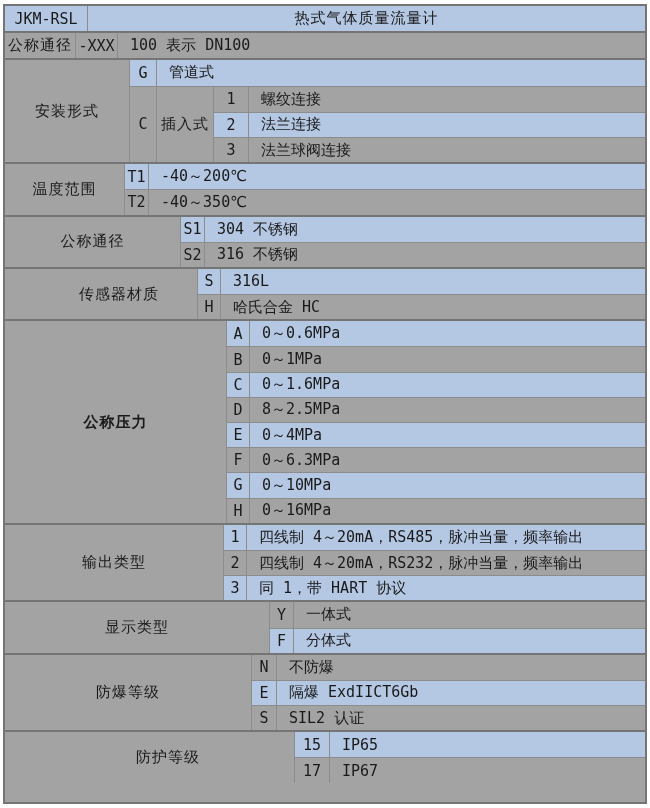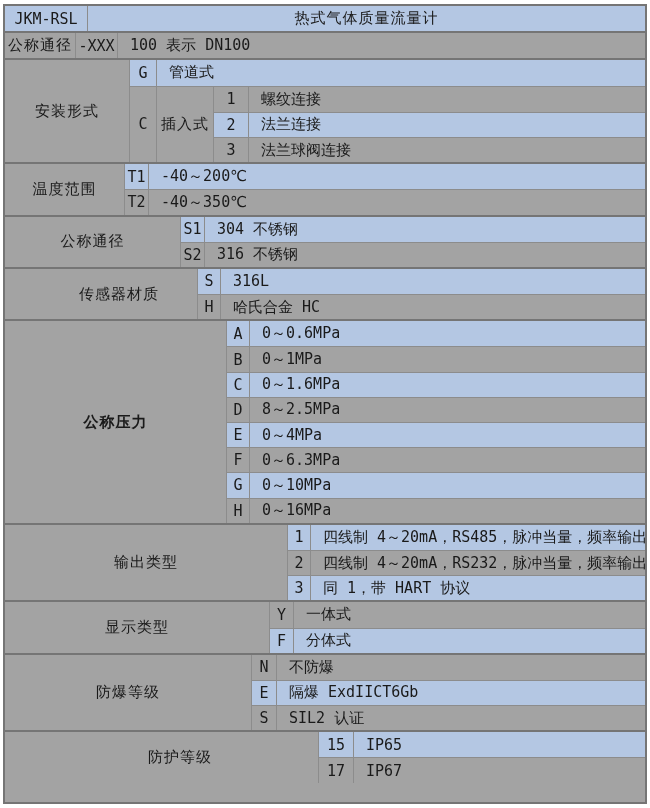--- a/index.html
+++ b/index.html
@@ -51,24 +51,24 @@
   .sec2 .lbl{width:125px;} .sec2 .code{width:27px;}
   .sec2 .grp{width:57px;display:flex;align-items:center;justify-content:center;border-right:1px solid var(--blight);flex-shrink:0;letter-spacing:1px;}
   .sec2 .subrows{flex:1;display:flex;flex-direction:column;min-width:0;}
   .sec2 .srow{display:flex;height:var(--rh);flex-shrink:0;}
   .sec2 .srow + .srow{border-top:1px solid var(--blight);}
   .sec2 .srow .code{width:35px;}
   .sec3 .lbl{width:120px;} .sec3 .code{width:24px;}
   .sec4 .lbl{width:176px;} .sec4 .code{width:24px;}
   .sec5 .lbl{width:193px;padding-left:36px;} .sec5 .code{width:23px;}
   .sec6 .lbl{width:222px;font-weight:bold;} .sec6 .code{width:23px;}
-  .sec7 .lbl{width:283px;} .sec7 .code{width:23px;}
+  .sec7 .lbl{width:219px;} .sec7 .code{width:23px;}
   .sec8 .lbl{width:265px;} .sec8 .code{width:24px;}
   .sec9 .lbl{width:247px;} .sec9 .code{width:25px;}
-  .sec10 .lbl{width:314px;padding-left:37px;}.sec10 .code{width:35px;}
+  .sec10 .lbl{width:290px;padding-left:37px;}.sec10 .code{width:35px;}
 </style>
 </head>
 <body style="background: rgb(255, 255, 255);">
 
 <div class="table">
 
   <div class="sec sec-h">
     <div class="lbl shaded">JKM-RSL</div>
     <div class="rows">
       <div class="row shaded">

